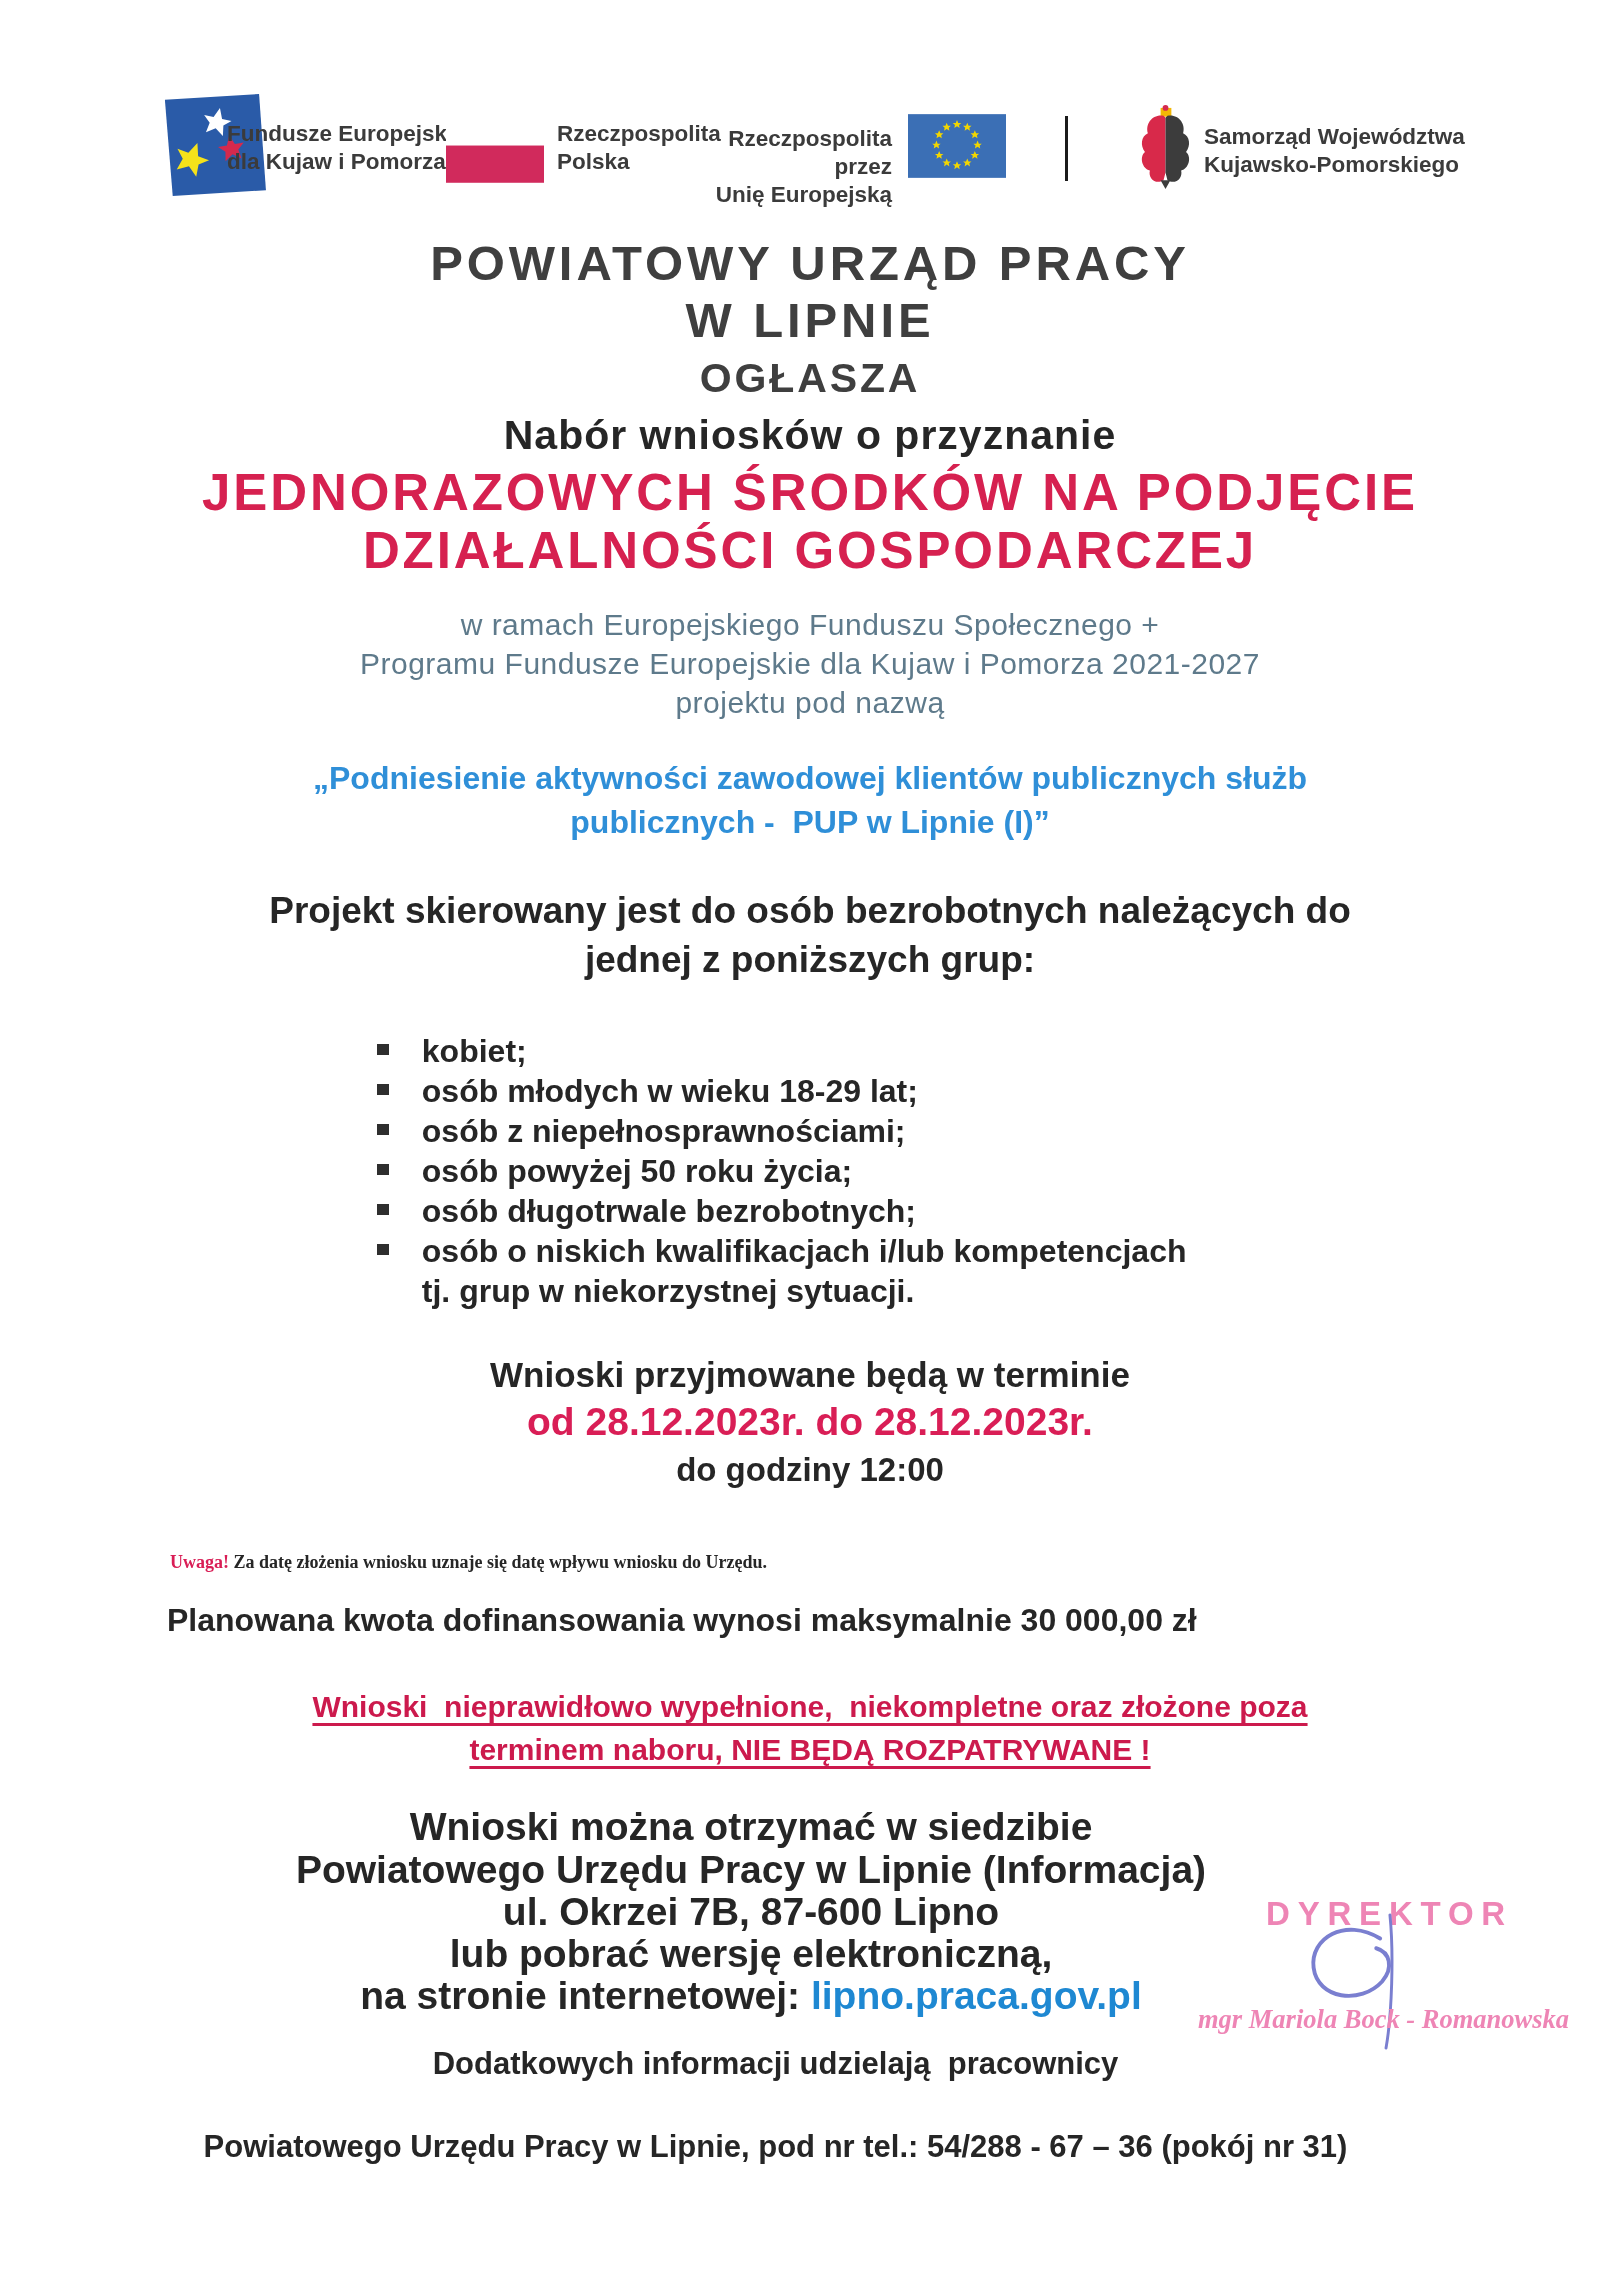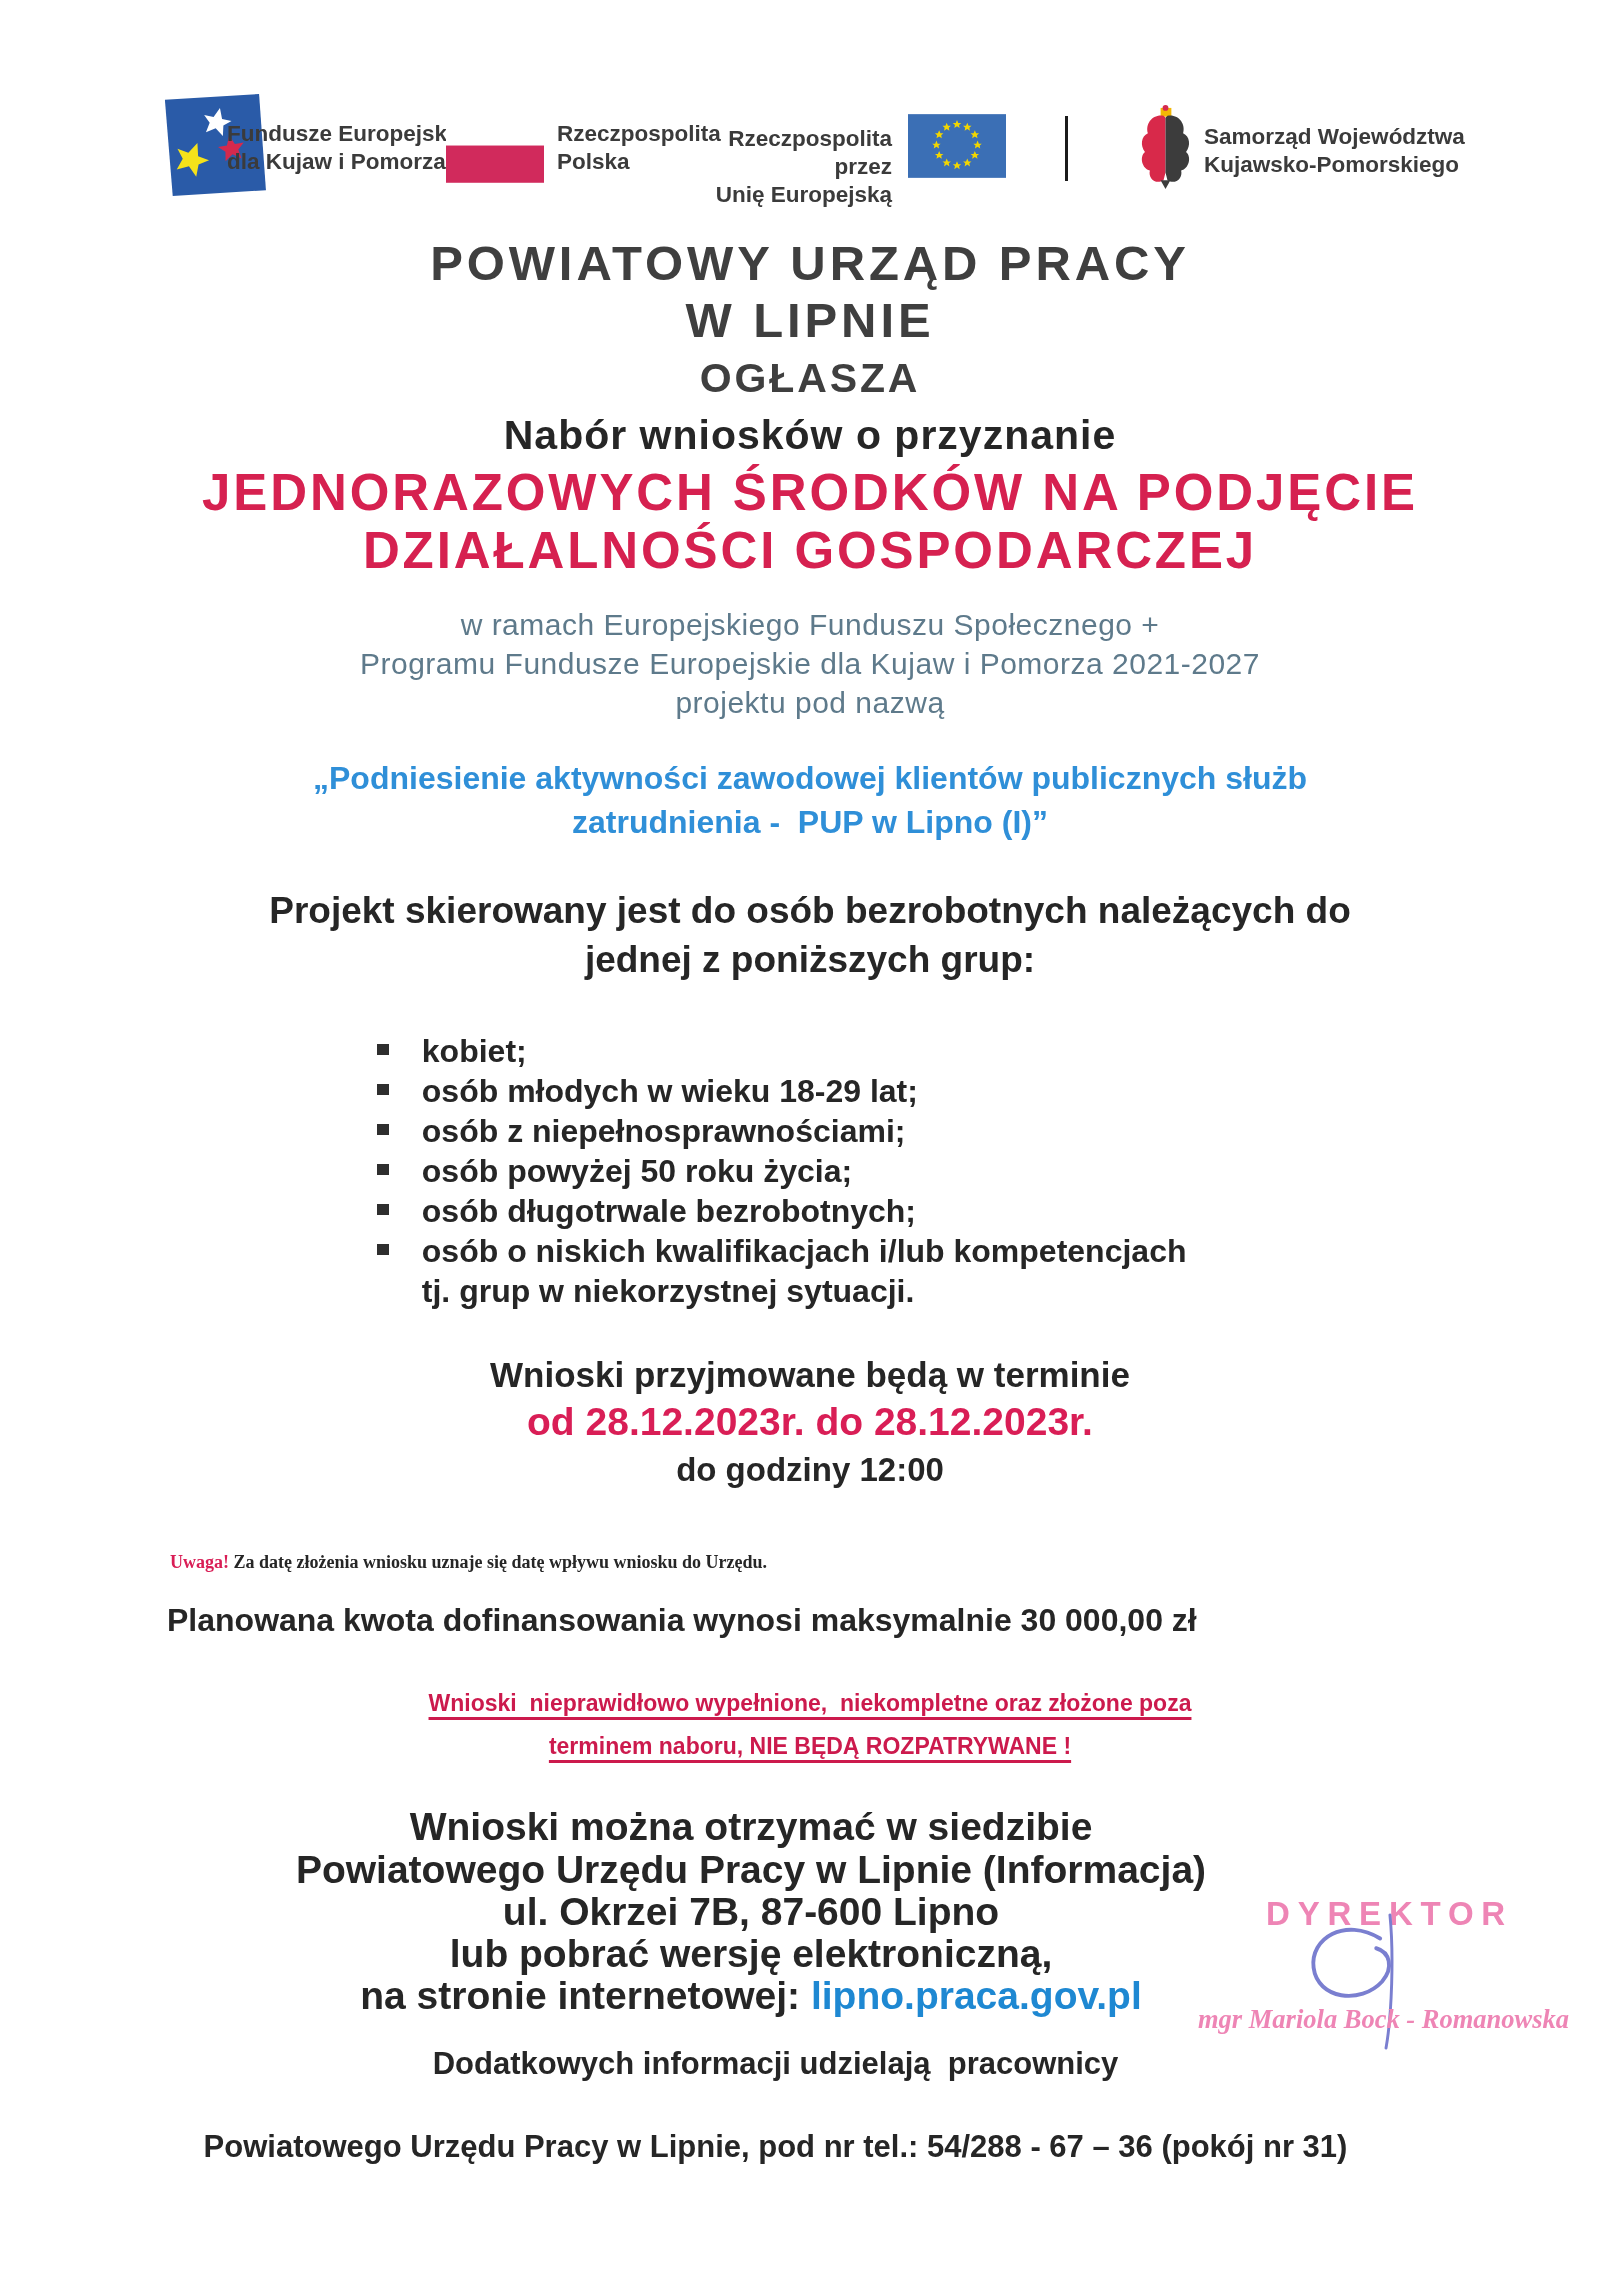--- a/index.html
+++ b/index.html
@@ -28,21 +28,21 @@
   .sq.hidden{visibility:hidden;}
   .bt{font-weight:bold;font-size:32px;line-height:40px;color:var(--text-dark);margin-left:33px;white-space:pre;}
   
   .d1{font-weight:bold;font-size:35px;color:var(--text-dark);}
   .d2{font-weight:bold;font-size:39px;color:var(--date-red);}
   .d3{font-weight:bold;font-size:33px;color:var(--text-dark);}
   
   .note{font-family:"Liberation Serif", serif;font-weight:bold;font-size:18px;white-space:pre-wrap;color:var(--text-dark);}
   .note .lbl{color:var(--date-red);}
   .funding{font-weight:bold;font-size:32px;color:var(--text-dark);}
-  .warn{font-weight:bold;font-size:23px;color:var(--warning-red);text-decoration:underline;text-decoration-thickness:2.9px;text-underline-offset:5.9px;white-space:pre-wrap;}
+  .warn{font-weight:bold;font-size:30px;color:var(--warning-red);text-decoration:underline;text-decoration-thickness:2.9px;text-underline-offset:5.9px;white-space:pre-wrap;}
   
   .ob{font-weight:bold;font-size:39px;color:var(--text-dark);}
   .link{color:var(--link-blue);cursor:pointer;}
   .ft{font-weight:bold;font-size:31px;color:var(--text-dark);white-space:pre-wrap;}
   
   .stamp-title{font-weight:bold;font-size:33px;letter-spacing:7.8px;color:var(--stamp-pink);}
   .stamp-name{font-family:"Liberation Serif", serif;font-style:italic;font-weight:bold;font-size:26.5px;color:var(--stamp-pink);white-space:nowrap;}
 </style>
 </head>
 <body>
@@ -119,21 +119,21 @@
   <div class="abs ctr t-sub" style="top:355px;">OGŁASZA</div>
   <div class="abs ctr t-black" style="top:412px;">Nabór wniosków o przyznanie</div>
   <div class="abs ctr t-red" style="top:463px;">JEDNORAZOWYCH ŚRODKÓW NA PODJĘCIE</div>
   <div class="abs ctr t-red" style="top:521px;">DZIAŁALNOŚCI GOSPODARCZEJ</div>
 
   <div class="abs ctr slate" style="top:608px;">w ramach Europejskiego Funduszu Społecznego +</div>
   <div class="abs ctr slate" style="top:647px;">Programu Fundusze Europejskie dla Kujaw i Pomorza 2021-2027</div>
   <div class="abs ctr slate" style="top:686px;">projektu pod nazwą</div>
 
   <div class="abs ctr proj" style="top:760px;">„Podniesienie aktywności zawodowej klientów publicznych służb</div>
-  <div class="abs ctr proj" style="top:804px;">zatrudnienia -  PUP w Lipno (I)”</div>
+  <div class="abs ctr proj" style="top:804px;">publicznych -  PUP w Lipnie (I)”</div>
 
   <div class="abs ctr h-bold" style="top:890px;">Projekt skierowany jest do osób bezrobotnych należących do</div>
   <div class="abs ctr h-bold" style="top:939px;">jednej z poniższych grup:</div>
 
   <div class="bullets">
     <div class="bullet-row">
       <span class="sq"></span>
       <span class="bt">kobiet;</span>
     </div>
     <div class="bullet-row">

